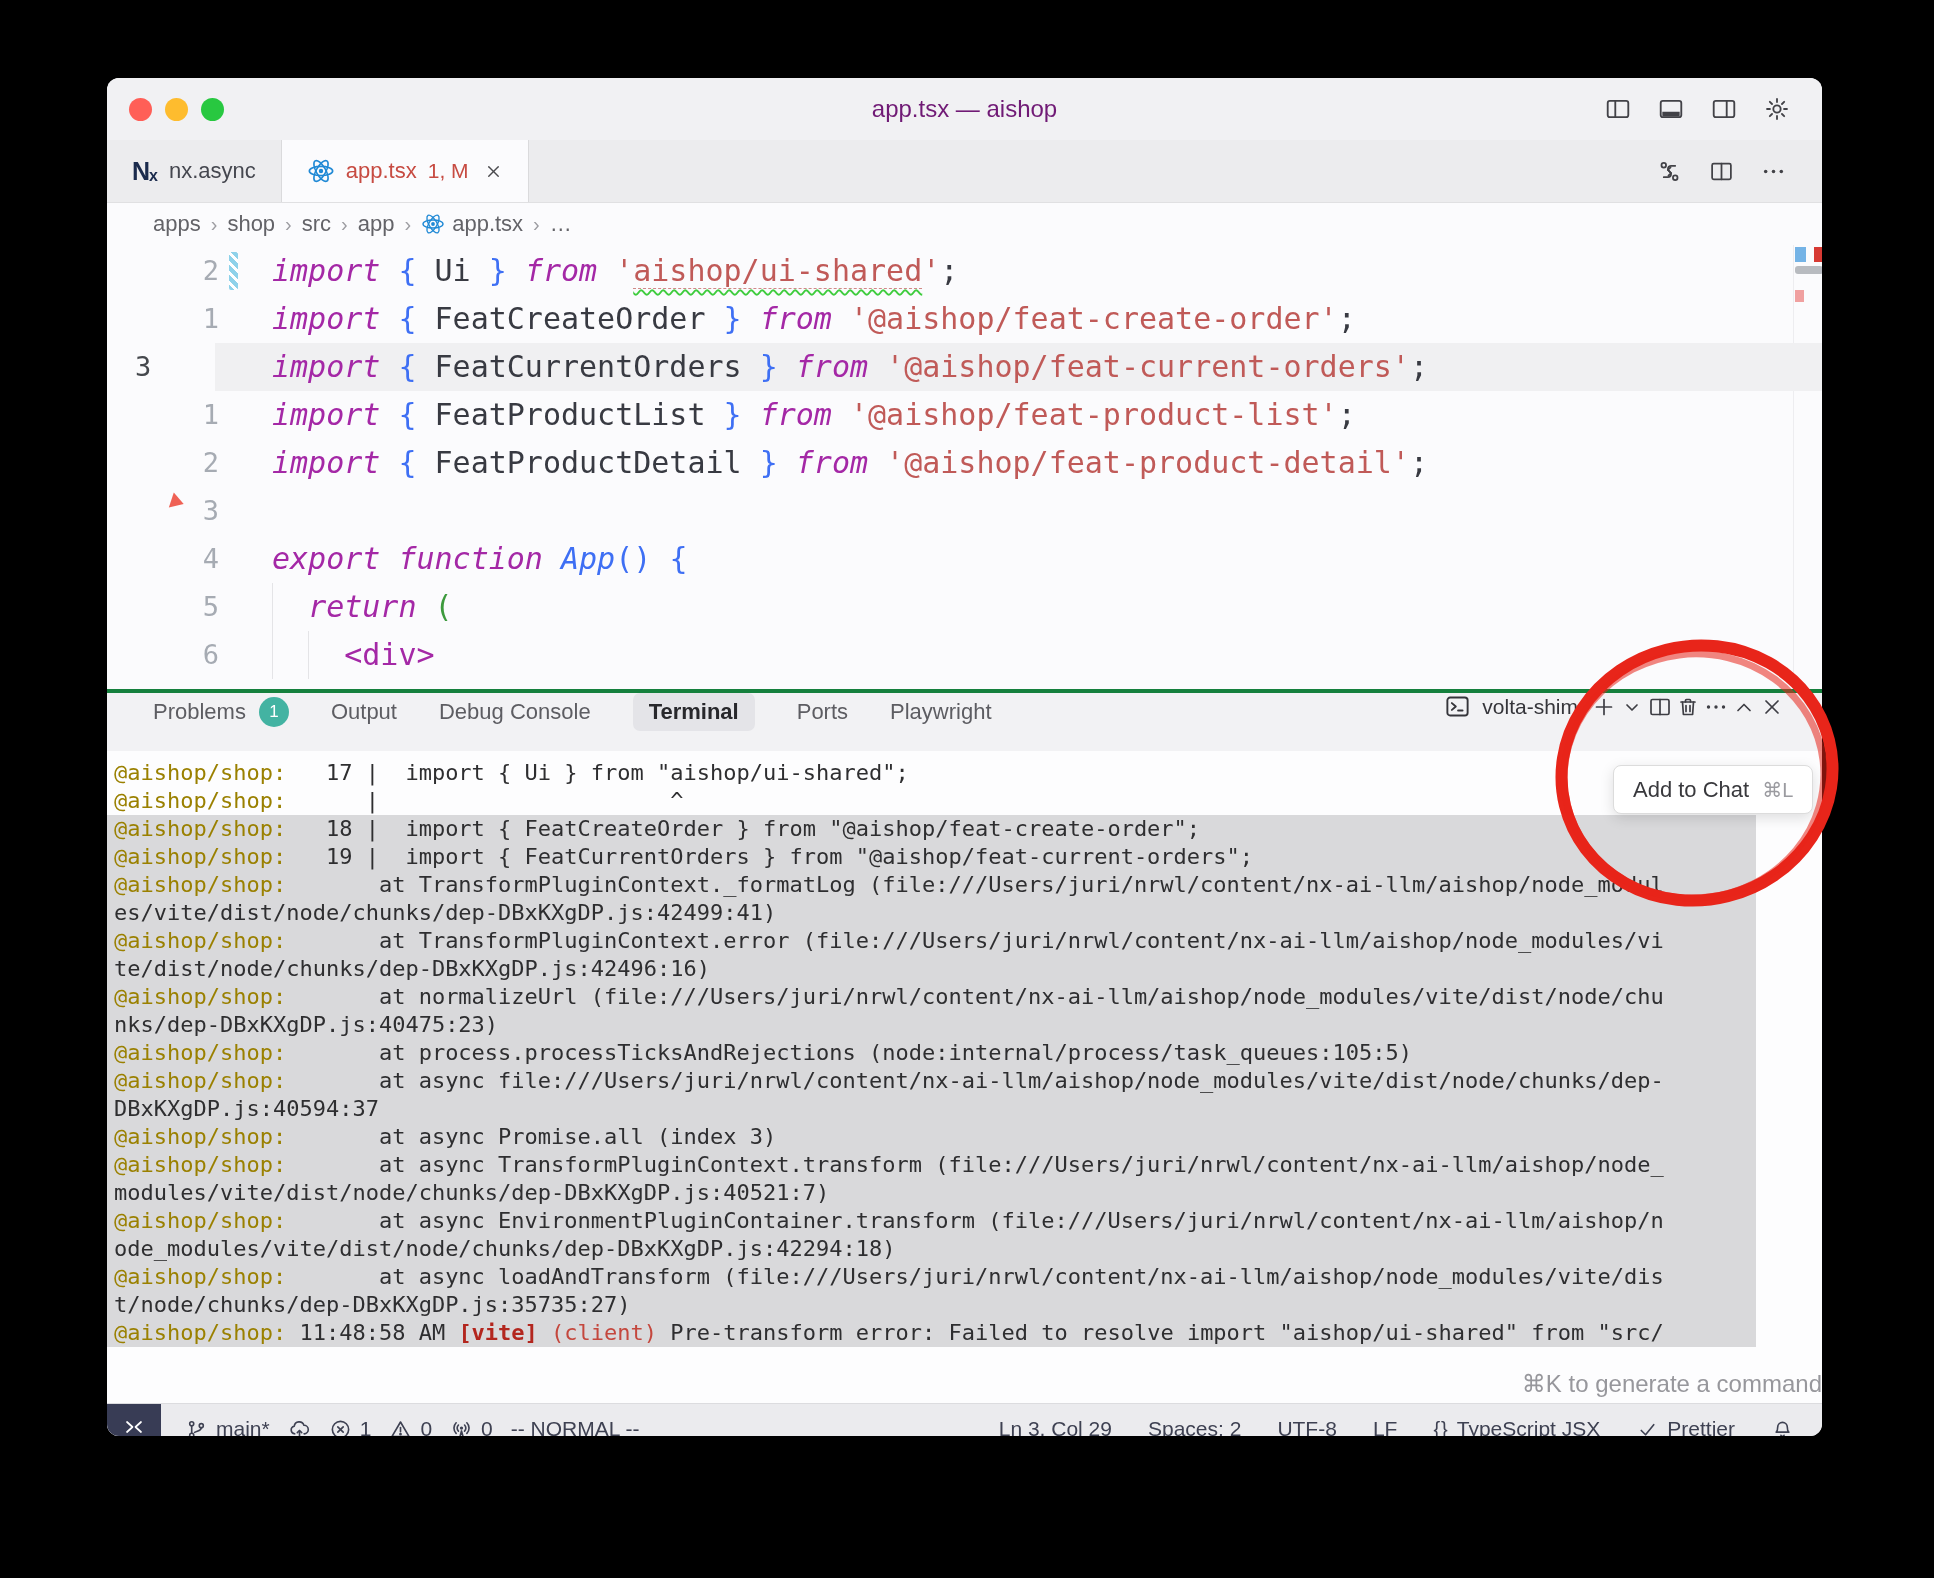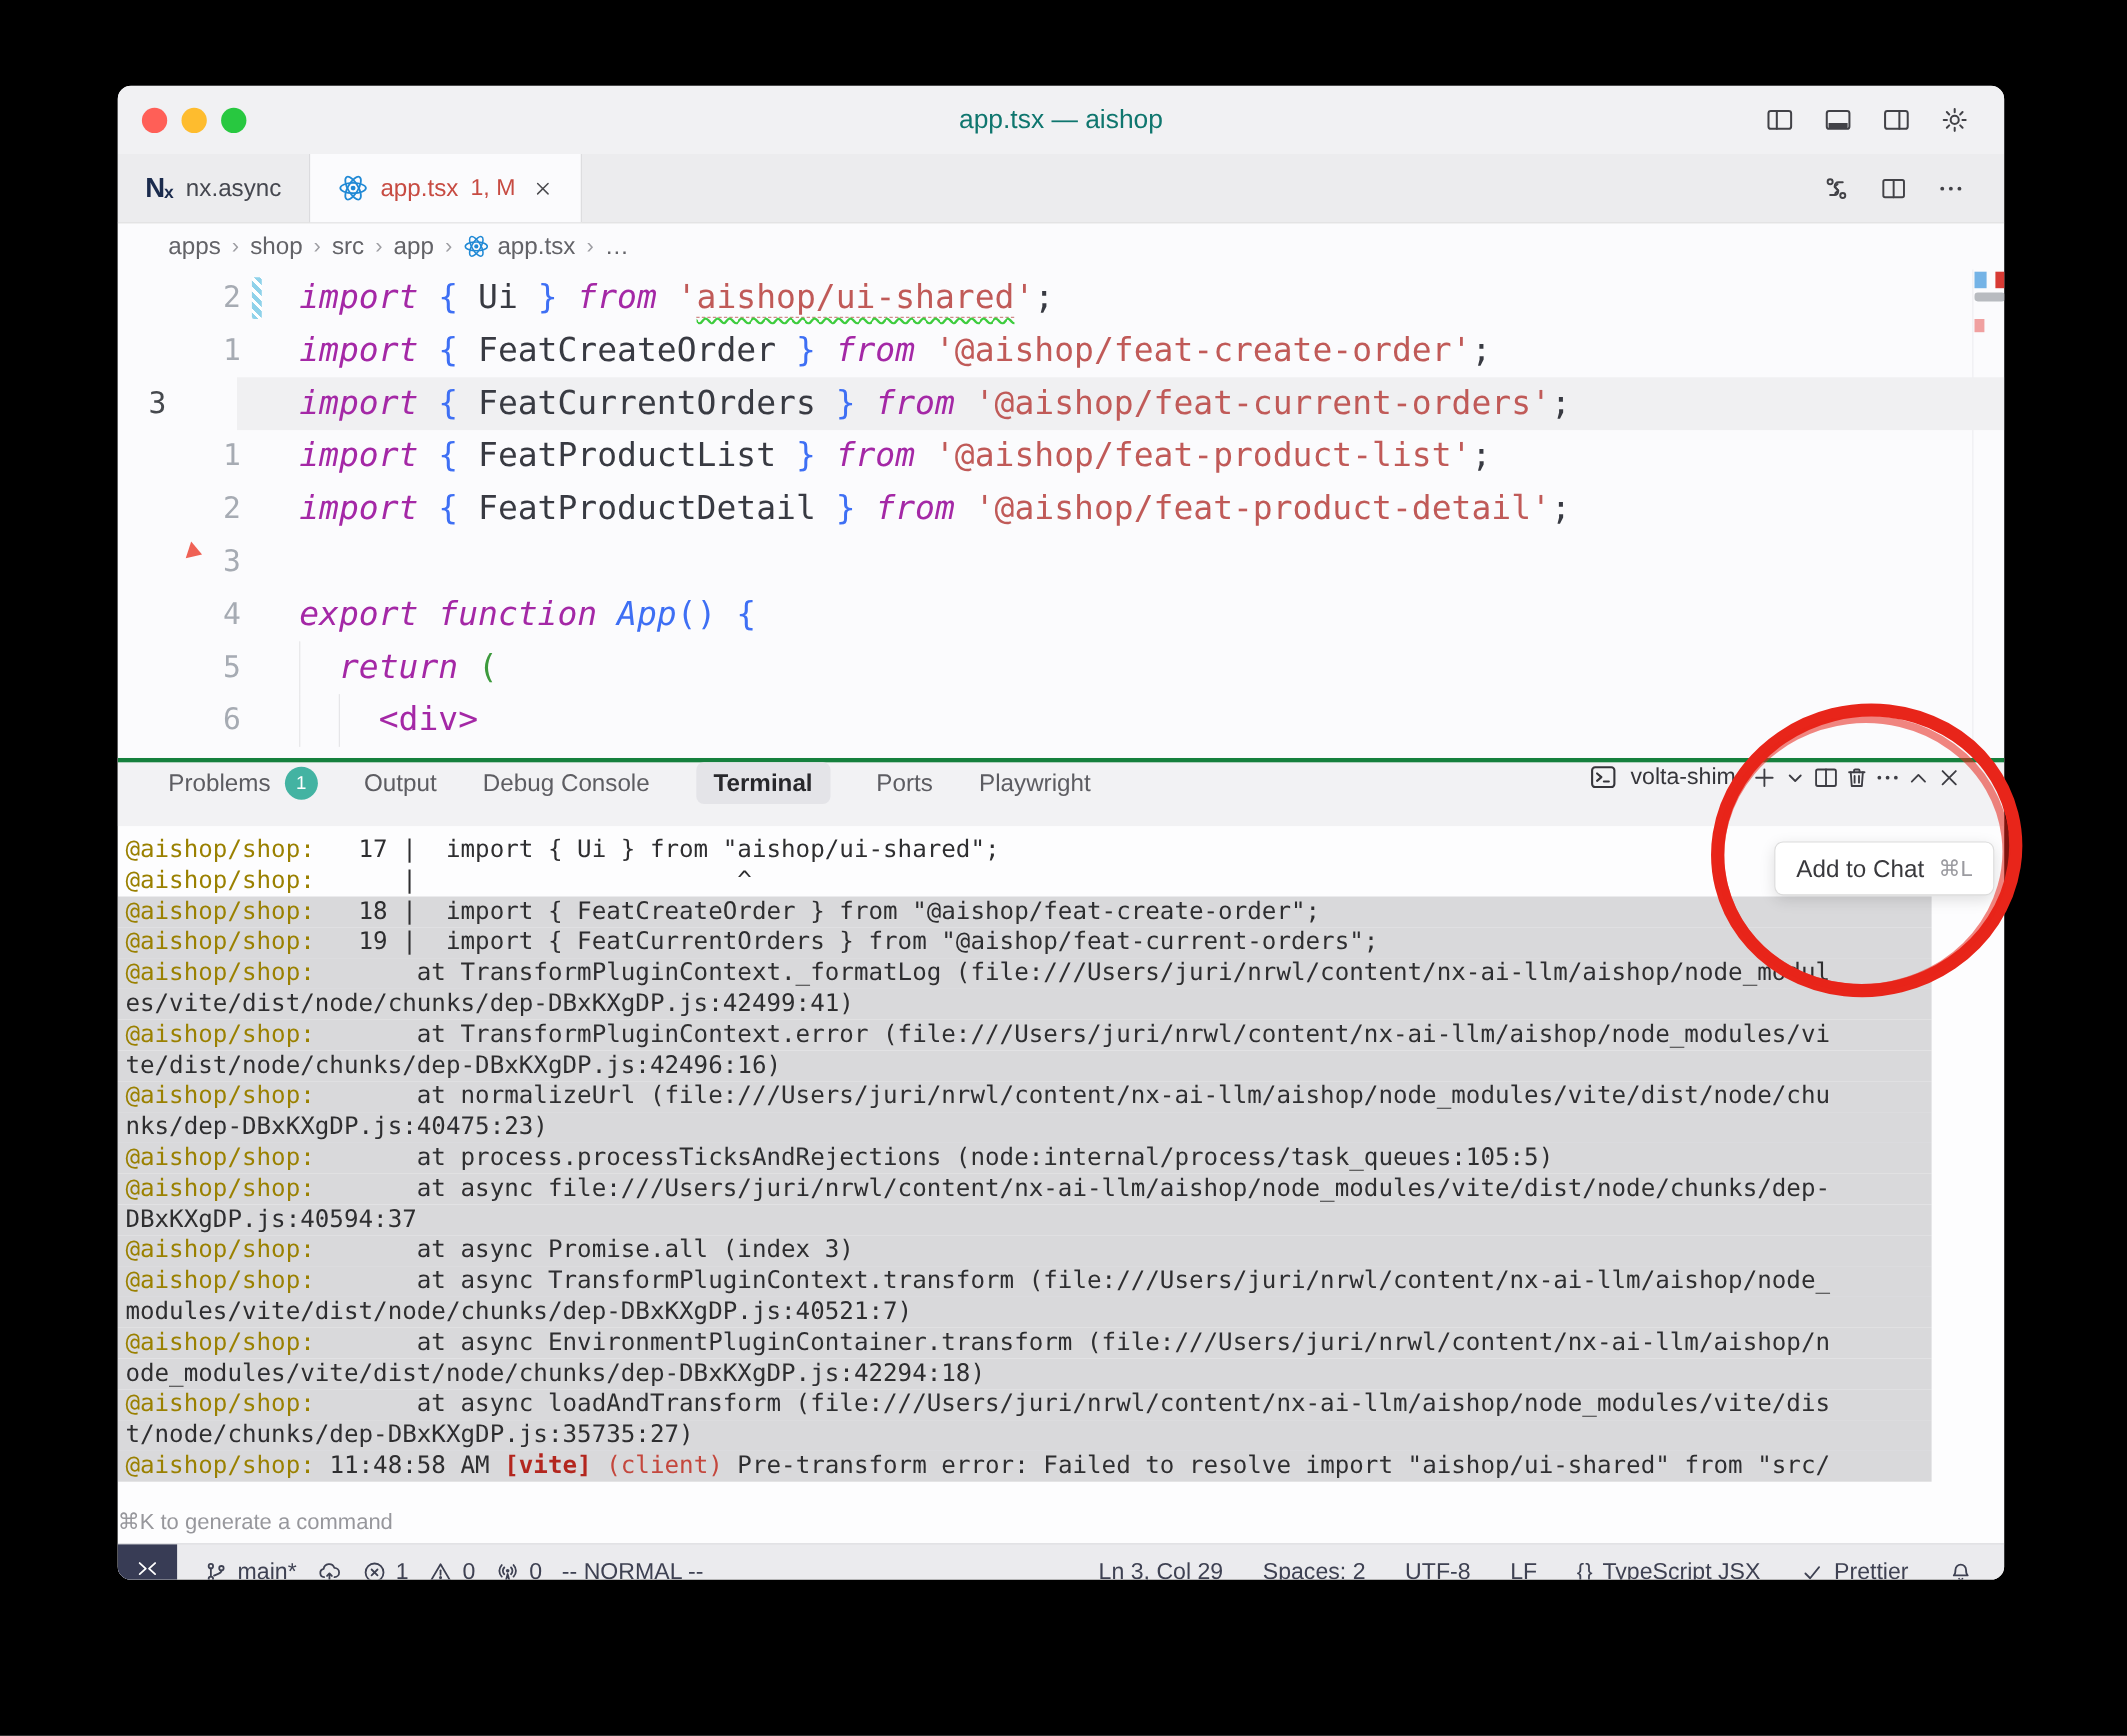--- a/index.html
+++ b/index.html
@@ -5,21 +5,21 @@
   html,body{margin:0;padding:0}
   body{width:1934px;height:1578px;background:#000;position:relative;overflow:hidden;
        font-family:"Liberation Sans",sans-serif;-webkit-font-smoothing:antialiased}
   #win{position:absolute;left:107px;top:78px;width:1715px;height:1358px;background:#fbfbfd;
        border-radius:12px;overflow:hidden;box-shadow:0 25px 70px rgba(0,0,0,.55);
        display:flex;flex-direction:column}
   
   .titlebar{height:62px;background:#f1f1f3;position:relative;display:flex;align-items:center;flex:none}
   .lights{position:absolute;left:22px;top:0;height:100%;display:flex;align-items:center;gap:13px}
   .light{width:23px;height:23px;border-radius:50%}
-  .title{flex:1;text-align:center;font-size:24px;color:#0f766e}
+  .title{flex:1;text-align:center;font-size:24px;color:#701a75}
   .tb-icons{position:absolute;right:32px;top:0;height:100%;display:flex;gap:27px;align-items:center;color:#424247}
   
   .tabbar{height:62px;background:#ececee;border-bottom:1px solid #e0e0e2;display:flex;align-items:stretch;flex:none;position:relative}
   .tab{display:flex;align-items:center;gap:11px;padding:0 25px;font-size:22px;color:#45474f;border-right:1px solid #dadadc}
   .tab.active{background:#fbfbfd}
   .tab .tab-label.err{color:#c74b42}
   .tab-dec{color:#c74b42;font-size:21px}
   .tab-close{display:flex;align-items:center;color:#4a4a4e;margin-left:4px}
   .nx-ic{font-weight:800;color:#1b2b4d;font-size:25px;line-height:1;display:flex;align-items:flex-end}
   .nx-ic i{font-style:normal;font-size:16px;margin-left:-1px}
@@ -66,21 +66,21 @@
   .term-title{display:flex;gap:11px;align-items:center;font-size:21px;color:#35353a;margin-right:10px}
   .pact-btn{display:flex;align-items:center}
   
   .terminal{height:610px;padding-top:8px;font-family:"DejaVu Sans Mono",monospace;font-size:22px;flex:none;overflow:hidden}
   .trow{height:28px;line-height:28px;white-space:pre;width:1642px;padding-left:7px}
   .trow.sel{background:#d9d9db}
   .tk-pfx{color:#9a8000}
   .tk-t{color:#2e2e30}
   .tk-vite{color:#b3261e;font-weight:bold}
   .tk-client{color:#c4473d}
-  .hint{height:34px;line-height:30px;text-align:left;font-size:20px;color:#97979c;flex:none}
+  .hint{height:34px;line-height:30px;text-align:right;font-size:24px;color:#97979c;flex:none}
   
   .statusbar{height:50px;background:#ebebee;border-top:1px solid #dcdcdf;display:flex;align-items:center;
              flex:none;font-size:21px;color:#3e4152;margin-top:auto}
   .remote{width:54px;height:50px;background:#383c55;color:#fff;display:flex;align-items:center;justify-content:center;flex:none}
   #statusLeft{display:flex;gap:18px;padding-left:24px;align-items:center}
   #statusRight{margin-left:auto;display:flex;gap:36px;padding-right:28px;align-items:center}
   .sitem{display:flex;gap:8px;align-items:center;white-space:nowrap}
   .txtic{font-size:20px;letter-spacing:1px}
   
   .tooltip{position:absolute;left:1506px;top:687px;height:47px;display:flex;align-items:center;gap:13px;

